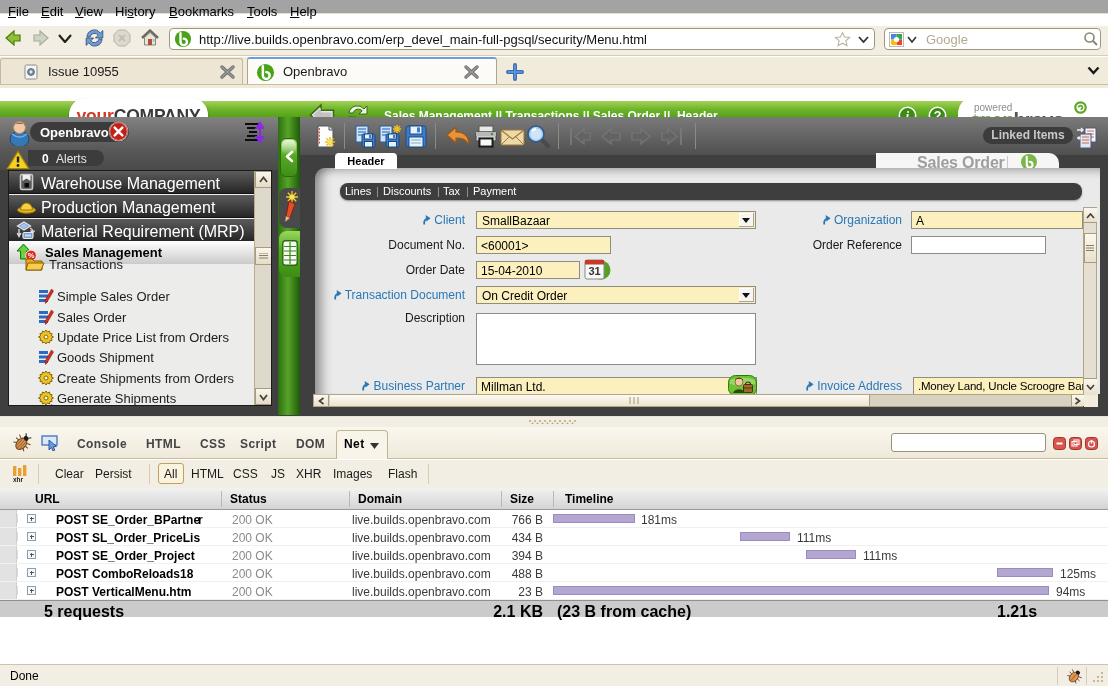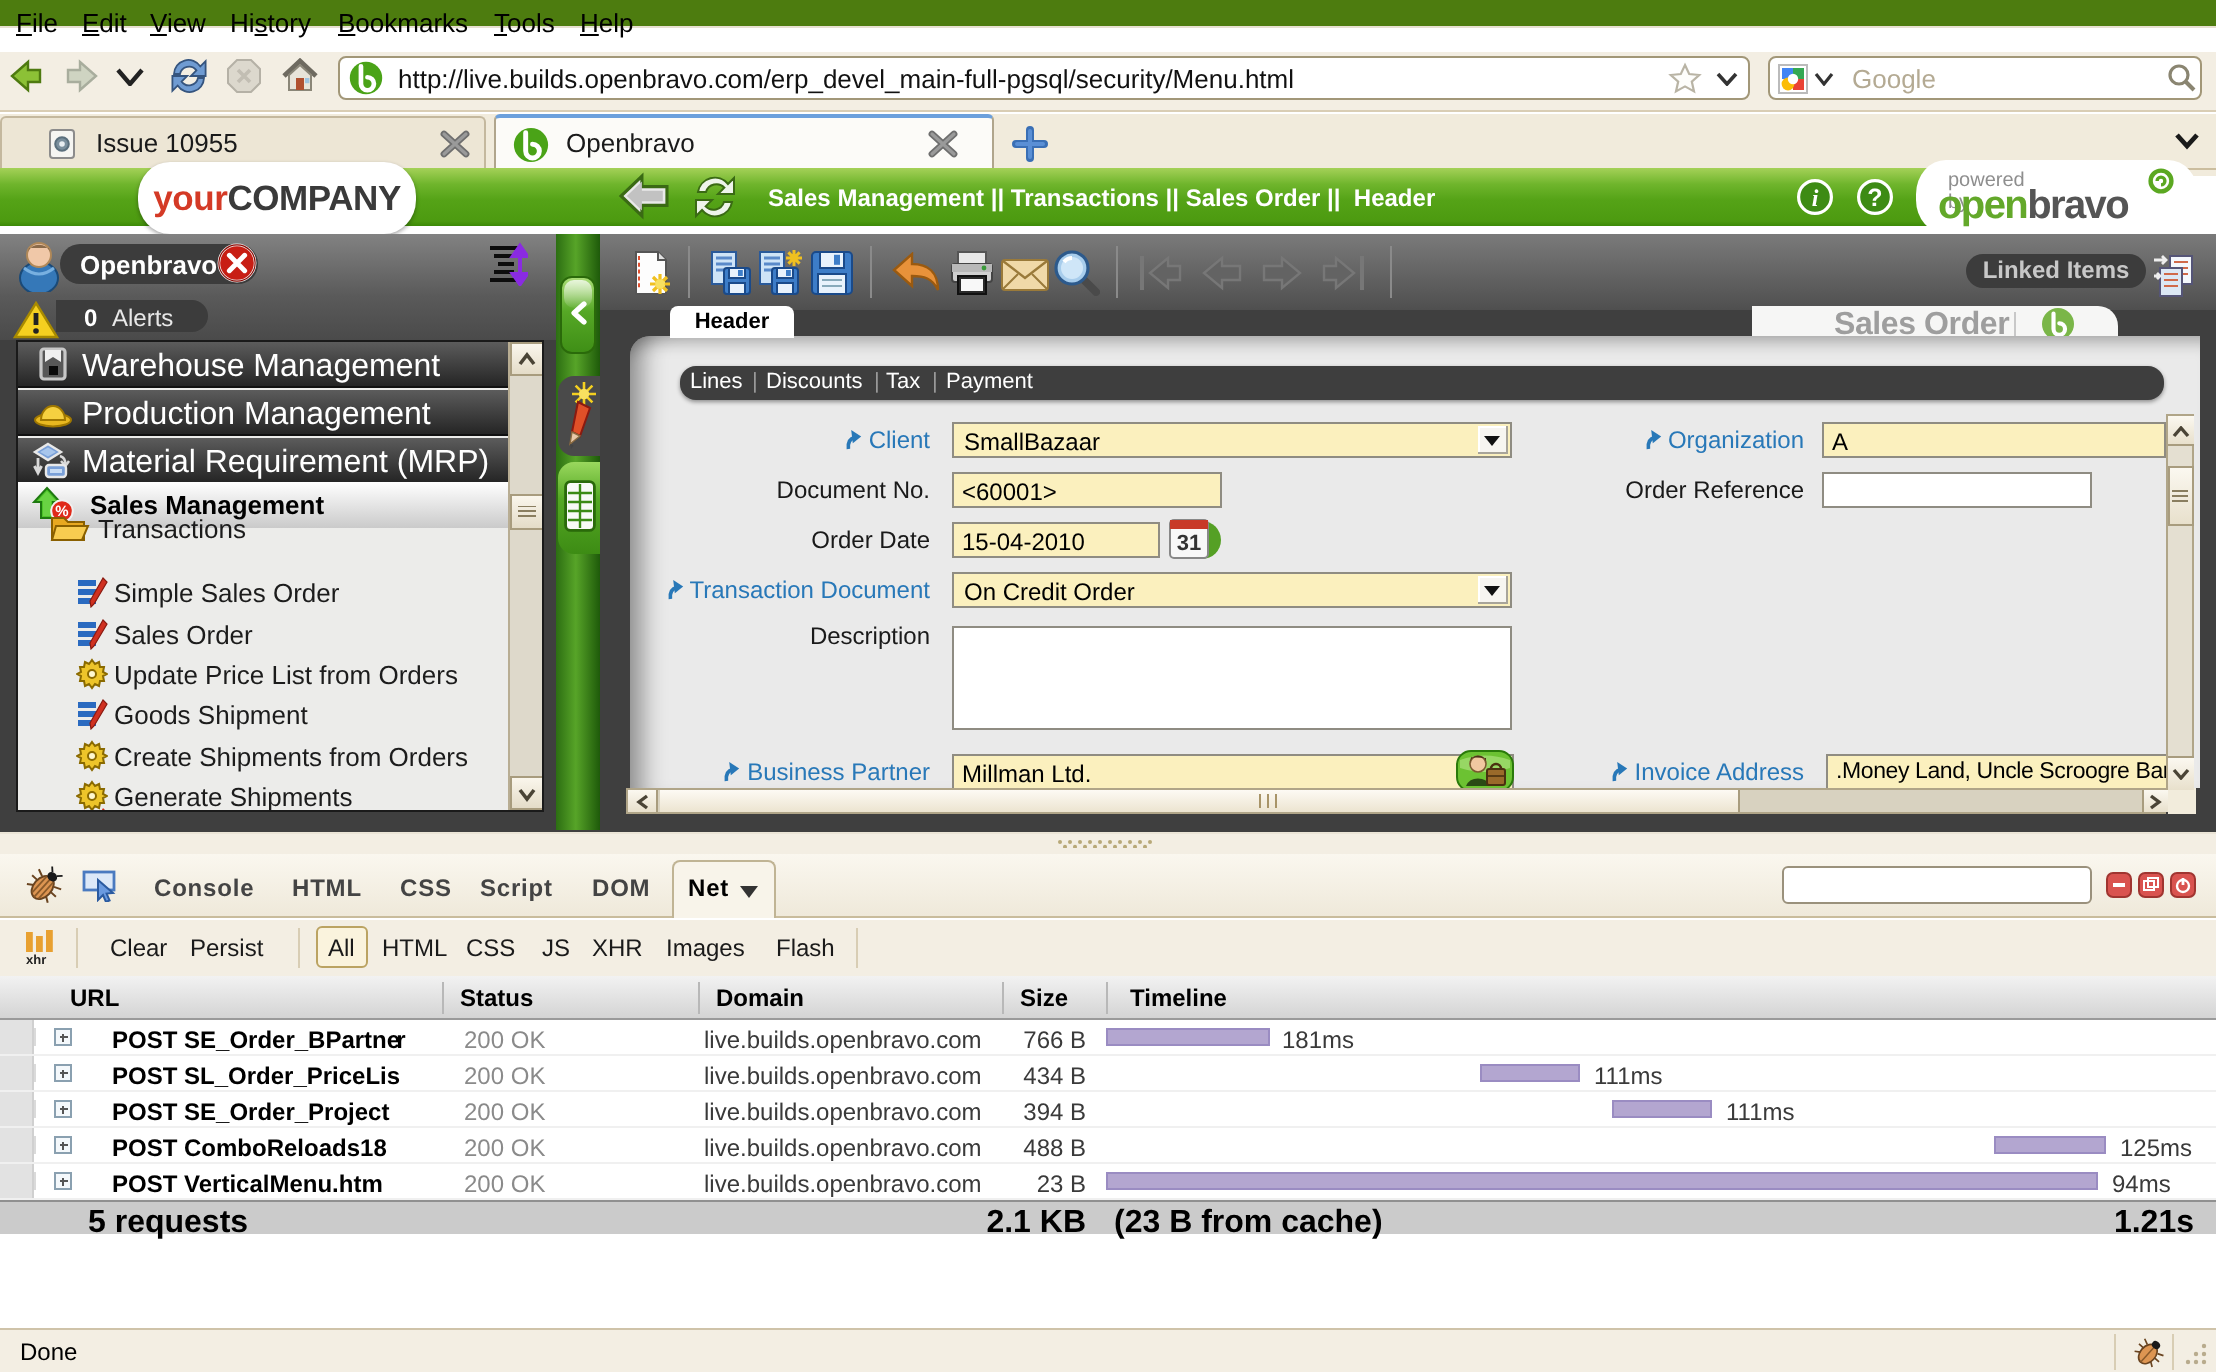--- a/index.html
+++ b/index.html
@@ -1,31 +1,31 @@
 <!DOCTYPE html>
 <html><head>
 <meta charset="utf-8">
 <style>
 * { margin:0; padding:0; box-sizing:border-box; }
 html,body { width:1108px; height:686px; background:#fff; font-family:"Liberation Sans", sans-serif; }
 #root { position:relative; width:1108px; height:686px; overflow:hidden; background:#fff; }
 .abs { position:absolute; }
 
 
-#menubar { left:0; top:0; width:1108px; height:14px; background:#4d7c0f; border-bottom:1px solid #e7e0d0; }
+#menubar { left:0; top:0; width:1108px; height:14px; background:#a3a3a3; border-bottom:1px solid #e7e0d0; }
 .mitem { position:absolute; top:4px; font-size:13px; color:#000; }
 .mitem u { text-decoration:underline; }
 #navbar { left:0; top:26px; width:1108px; height:30px; background:#f3eee3; border-bottom:1px solid #d9cdb4; }
 #tabbar { left:0; top:57px; width:1108px; height:31px; background:#f1ebdc; }
 .tab1 { position:absolute; left:0; top:1px; width:243px; height:26px; background:#ede6d5; border:1px solid #c4b89e; border-bottom:none; border-radius:3px 3px 0 0; }
 .tab2 { position:absolute; left:247px; top:0; width:250px; height:28px; background:#fcfbf8; border:1px solid #b0a58c; border-bottom:none; border-top:2px solid #6ca0dc; border-radius:3px 3px 0 0; }
 .tabtxt { position:absolute; top:7px; font-size:13px; color:#1a1a1a; }
 
 
-#obheader { left:0; top:84px; width:964px; height:29px; background:linear-gradient(#a5d158 0%, #6fb52c 28%, #55a317 55%, #4c9a10 92%, #3d8a08 100%);padding-left:12px; }
+#obheader { left:0; top:101px; width:964px; height:29px; background:linear-gradient(#a5d158 0%, #6fb52c 28%, #55a317 55%, #4c9a10 92%, #3d8a08 100%);padding-left:12px; }
 #obheader .crumb { position:absolute; left:384px; top:8px; font-size:12px; font-weight:bold; color:#fff; }
 #logopill { position:absolute; left:69px; top:-3px; width:139px; height:36px; background:#fff; border-radius:16px/17px; box-shadow:0 1px 2px rgba(0,0,0,.35); text-align:center; line-height:37px; font-size:17.5px; font-weight:bold; color:#3a3a3a; letter-spacing:-0.2px; }
 #logopill b { color:#d43a26; font-weight:bold; }
 #pbpill { position:absolute; left:958px; top:-4px; width:141px; height:37px; background:#fff; border-radius:15px/17px; }
 
 
 #appbody { left:0; top:117px; width:1108px; height:299px; background:#3f3f3f; }
 
 #sbheader { left:0; top:0; width:278px; height:31px; background:linear-gradient(#828282,#5a5a5a); }
 #sbalerts { left:0; top:31px; width:278px; height:22px; background:linear-gradient(#5a5a5a,#4a4a4a); }
@@ -755,21 +755,21 @@
         <span class="fdom">live.builds.openbravo.com</span>
         <span class="fsize">23 B</span>
       <span class="fbar" style="left:553px;width:496px"></span>
         <span class="ftime" style="left:1056px">94ms</span>
     </div>
   </div>
   <div id="fbsummary" class="abs">
     <span class="abs" style="left:44px;top:2px">5 requests</span>
     <span class="abs" style="left:443px;top:2px;width:100px;text-align:right">2.1 KB</span>
     <span class="abs" style="left:557px;top:2px">(23 B from cache)</span>
-    <span class="abs" style="left:997px;top:2px;width:100px;text-align:right">1.21s</span>
+    <span class="abs" style="left:997px;top:2px;width:100px;text-align:left">1.21s</span>
   </div>
   <div id="statusbar" class="abs">
     <span class="abs" style="left:10px;top:4px">Done</span>
     <div class="abs" style="left:1057px;top:2px;width:1px;height:18px;background:#d8cdb4"></div>
     <svg class="abs" style="left:1066px;top:3px" width="17" height="16" viewBox="0 0 20 19">
         <g transform="rotate(42 10 10)">
           <ellipse cx="10" cy="11" rx="4.6" ry="6.5" fill="#dd9552" stroke="#6a4420" stroke-width="1"></ellipse>
           <path d="M10 4.5 L10 17.5" stroke="#8a5a2a" stroke-width=".9"></path>
           <ellipse cx="10" cy="3.8" rx="2.6" ry="2.2" fill="#1a1a1a"></ellipse>
           <path d="M6 7 L2.5 5.5 M5.8 10 L2 10 M6 13 L3 15 M14 7 L17.5 5.5 M14.2 10 L18 10 M14 13 L17 15" stroke="#6a4420" stroke-width="1"></path>

